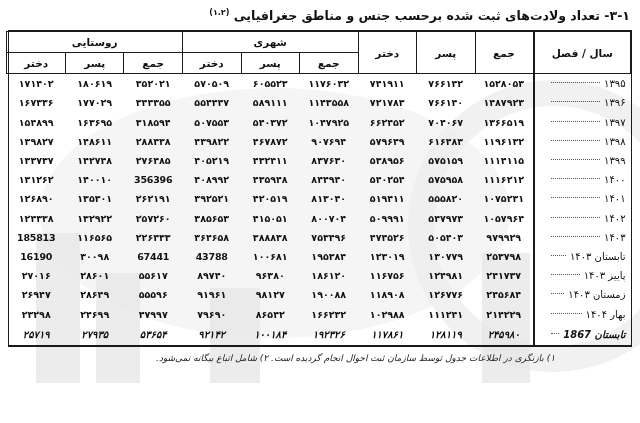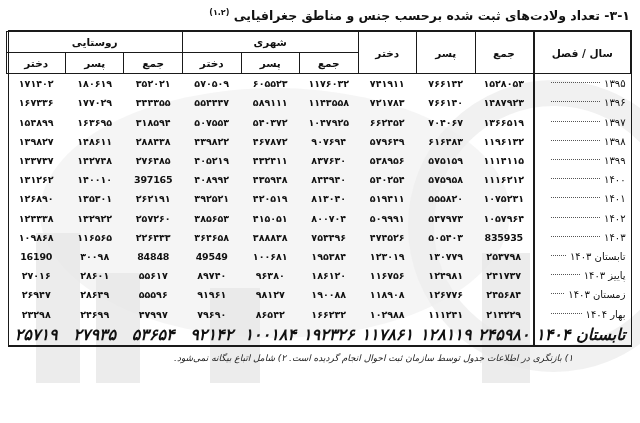--- a/index.html
+++ b/index.html
@@ -31,24 +31,24 @@
   thead th{border:1px solid #1a1a1a;font-weight:bold;font-size:10.5px;
     height:20px;padding:0 2px;vertical-align:middle;background:transparent;}
   thead th.year-head{border-left:2.4px solid #1a1a1a;}
   tbody td{height:19.2px;padding:0 2px;text-align:center;vertical-align:middle;
     font-size:9.5px;font-weight:bold;letter-spacing:-0.2px;}
   tbody td.year-cell{border-left:2.4px solid #1a1a1a;font-weight:normal;
     font-size:10px;padding:0 5px 0 13px;}
   .ywrap{display:flex;align-items:center;width:100%;}
   .ylabel{white-space:nowrap;}
   .leader{flex:1 1 auto;border-bottom:1.2px dotted #555;margin:0 4px 3px 3px;height:1px;}
-  tr.bold-row td{font-weight:bold;font-style:italic;font-size:16px;height:21px;}
+  tr.bold-row td{font-weight:bold;font-style:italic;font-size:10px;height:21px;}
   tr.bold-row td.year-cell{font-weight:bold;}
   
-  .footnotes{position:relative;z-index:2;margin:5px 59px 0 0;text-align:right;
+  .footnotes{position:relative;z-index:2;margin:5px 77px 0 0;text-align:right;
     font-style:italic;font-size:9px;line-height:1.55;color:#222;}
 </style>
 </head>
 <body>
 
 <div class="page">
 
   <div class="wm wm-ellipse"></div>
   <div class="wm wm-ring"></div>
   <div class="wm wm-bar wm-bar1"></div>
@@ -177,21 +177,21 @@
                 <span class="ylabel">۱۴۰۰</span>
                 <span class="leader"></span>
               </div>
             </td>
             <td>۱۱۱۶۲۱۲</td>
             <td>۵۷۵۹۵۸</td>
             <td>۵۴۰۲۵۴</td>
             <td>۸۴۴۹۴۰</td>
             <td>۴۳۵۹۴۸</td>
             <td>۴۰۸۹۹۲</td>
-            <td>397165</td>
+            <td>356396</td>
             <td>۱۴۰۰۱۰</td>
             <td>۱۳۱۲۶۲</td>
           </tr>
           <tr>
             <td class="year-cell">
               <div class="ywrap">
                 <span class="ylabel">۱۴۰۱</span>
                 <span class="leader"></span>
               </div>
             </td>
@@ -222,44 +222,44 @@
             <td>۱۳۲۹۲۲</td>
             <td>۱۲۴۳۳۸</td>
           </tr>
           <tr>
             <td class="year-cell">
               <div class="ywrap">
                 <span class="ylabel">۱۴۰۳</span>
                 <span class="leader"></span>
               </div>
             </td>
-            <td>835935</td>
+            <td>۹۷۹۹۲۹</td>
             <td>۵۰۵۴۰۳</td>
             <td>۴۷۴۵۲۶</td>
             <td>۷۵۳۴۹۶</td>
             <td>۳۸۸۸۳۸</td>
             <td>۳۶۴۶۵۸</td>
             <td>۲۲۶۴۳۳</td>
             <td>۱۱۶۵۶۵</td>
-            <td>۱۰۹۸۶۸</td>
+            <td>185813</td>
           </tr>
           <tr>
             <td class="year-cell">
               <div class="ywrap">
                 <span class="ylabel">تابستان ۱۴۰۳</span>
                 <span class="leader"></span>
               </div>
             </td>
             <td>۲۵۳۷۹۸</td>
             <td>۱۳۰۷۷۹</td>
             <td>۱۲۳۰۱۹</td>
             <td>۱۹۵۳۸۴</td>
             <td>۱۰۰۶۸۱</td>
-            <td>49549</td>
-            <td>84848</td>
+            <td>43788</td>
+            <td>67441</td>
             <td>۳۰۰۹۸</td>
             <td>16190</td>
           </tr>
           <tr>
             <td class="year-cell">
               <div class="ywrap">
                 <span class="ylabel">پاییز ۱۴۰۳</span>
                 <span class="leader"></span>
               </div>
             </td>
@@ -303,21 +303,21 @@
             <td>۱۶۶۲۳۲</td>
             <td>۸۶۵۴۲</td>
             <td>۷۹۶۹۰</td>
             <td>۴۷۹۹۷</td>
             <td>۲۴۶۹۹</td>
             <td>۲۳۲۹۸</td>
           </tr>
           <tr class="bold-row">
             <td class="year-cell">
               <div class="ywrap">
-                <span class="ylabel">تابستان ۱۴۰۴</span>
+                <span class="ylabel">تابستان 1867</span>
                 <span class="leader"></span>
               </div>
             </td>
             <td>۲۴۵۹۸۰</td>
             <td>۱۲۸۱۱۹</td>
             <td>۱۱۷۸۶۱</td>
             <td>۱۹۲۳۲۶</td>
             <td>۱۰۰۱۸۴</td>
             <td>۹۲۱۴۲</td>
             <td>۵۳۶۵۴</td>

